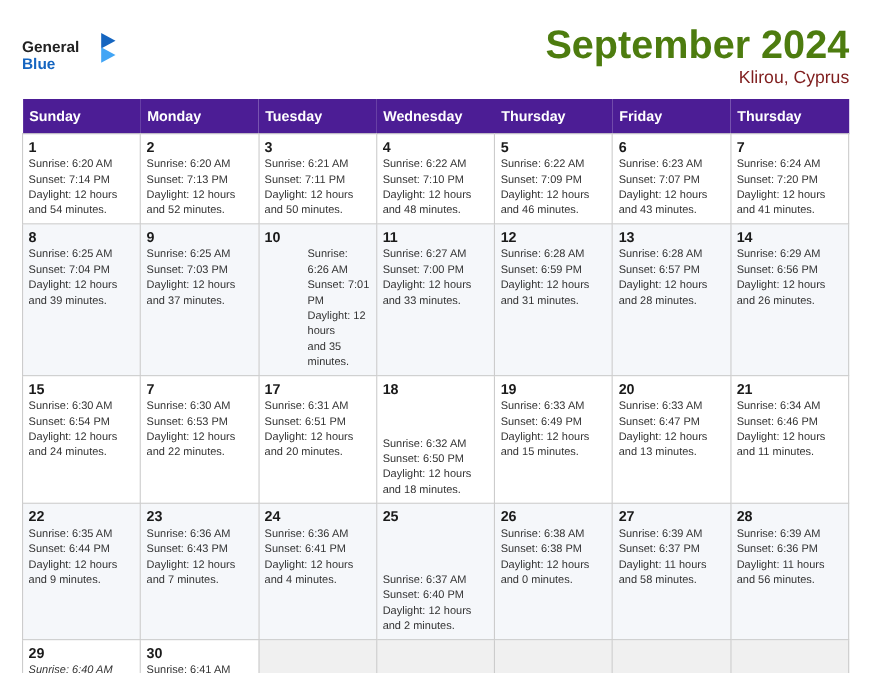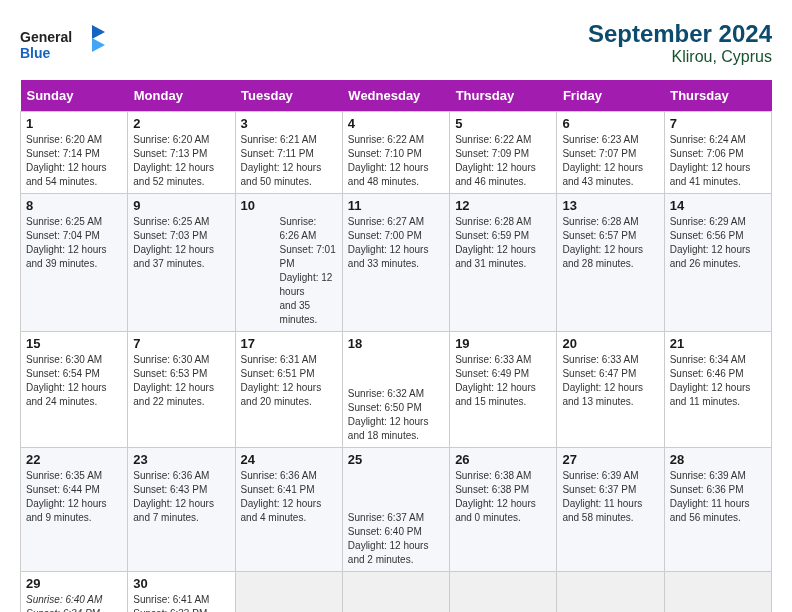--- a/index.html
+++ b/index.html
@@ -6,47 +6,47 @@
     body {
       font-family: Arial, sans-serif;
       background: #fff;
       width: 792px;
       min-height: 612px;
       padding: 20px;
     }
     .header-area {
       display: flex;
       justify-content: space-between;
-      align-items: flex-start;
+      align-items: center;
       margin-bottom: 10px;
     }
     .logo-wrapper {
       display: flex;
       align-items: center;
     }
     .logo-svg { width: 90px; height: 50px; }
     .title-area {
       text-align: right;
     }
     .month-title {
-      font-size: 24px;
+      font-size: 36px;
       font-weight: bold;
-      color: #0c4a6e;
+      color: #4d7c0f;
     }
     .location {
       font-size: 16px;
-      color: #14532d;
+      color: #7f1d1d;
     }
     .calendar {
       width: 100%;
       border-collapse: collapse;
       font-size: 11px;
     }
     .calendar th {
-      background: #a21caf;
+      background: #4c1d95;
       color: #fff;
       padding: 8px 6px;
       text-align: left;
       font-size: 13px;
       font-weight: bold;
     }
     .calendar td {
       border: 1px solid #ccc;
       vertical-align: top;
       padding: 4px 5px;
@@ -145,21 +145,21 @@
         <td>
           <span class="day-num">6</span>
           <div class="day-info" style="white-space: pre-line;">Sunrise: 6:23 AM
 Sunset: 7:07 PM
 Daylight: 12 hours
 and 43 minutes.</div>
         </td>
         <td>
           <span class="day-num">7</span>
           <div class="day-info" style="white-space: pre-line;">Sunrise: 6:24 AM
-Sunset: 7:06 PM
+Sunset: 7:20 PM
 Daylight: 12 hours
 and 41 minutes.</div>
         </td>
       </tr>
       <tr>
         <td>
           <span class="day-num">8</span>
           <div class="day-info" style="white-space: pre-line;">Sunrise: 6:25 AM
 Sunset: 7:04 PM
 Daylight: 12 hours

